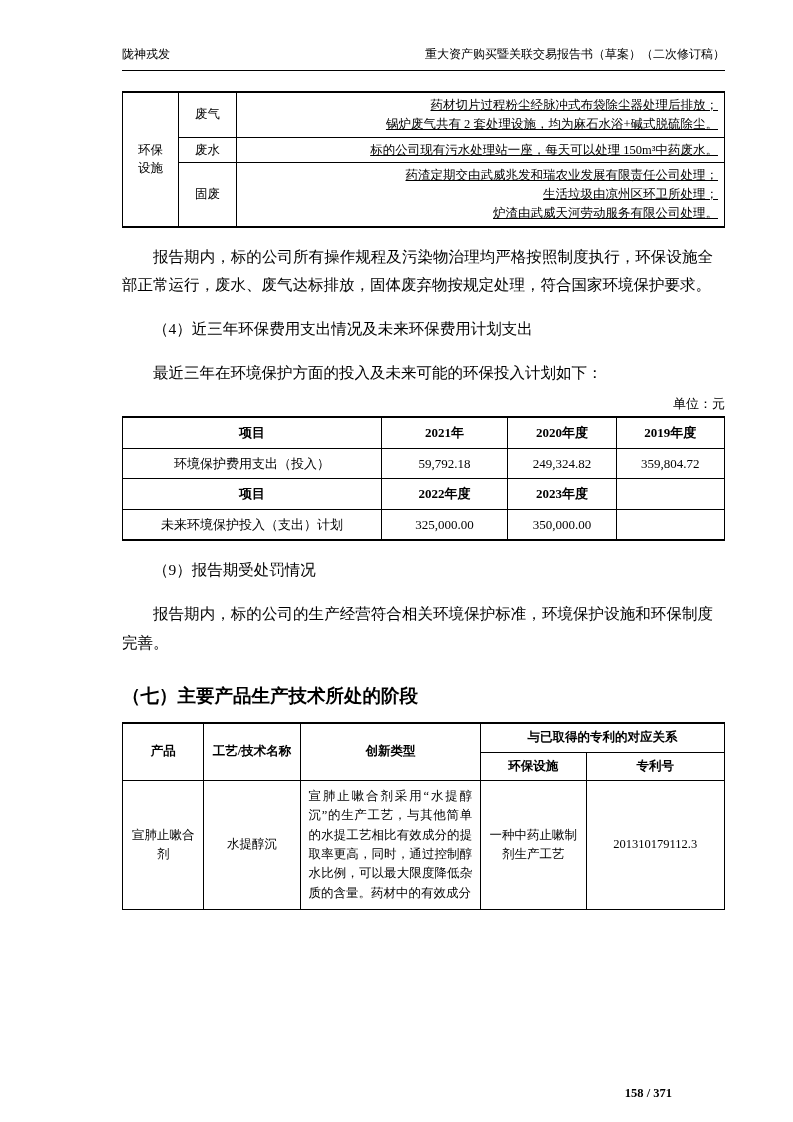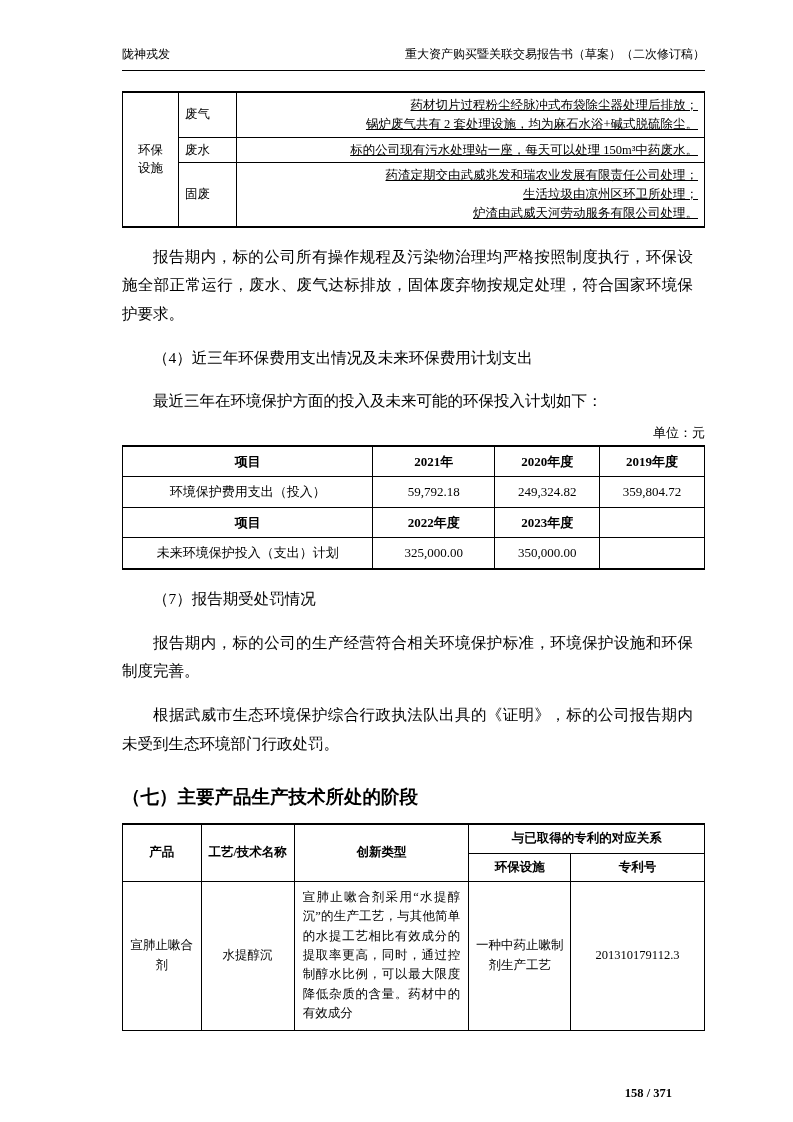--- a/index.html
+++ b/index.html
@@ -1,34 +1,34 @@
 <!DOCTYPE html>
 <html><head>
 <meta charset="utf-8">
 <style>
   html,body{margin:0;padding:0;}
   body{
     width:793px;height:1122px;background:#ffffff;color:#000;
     font-family:"Liberation Serif","DejaVu Serif",serif;
     position:relative;overflow:hidden;
   }
-  .page{position:absolute;inset:0;padding:46px 88px 0 122px;}
+  .page{position:absolute;inset:0;padding:46px 68px 0 122px;}
 
   .header{
     display:flex;justify-content:space-between;align-items:flex-end;
     font-size:12px;padding-bottom:7px;border-bottom:1.5px solid #000;
   }
 
   table{border-collapse:collapse;width:100%;}
   td{vertical-align:middle;}
 
   .env{margin-top:20px;font-size:12.5px;border-top:2px solid #000;border-bottom:2px solid #000;}
   .env td{border:1px solid #000;padding:3px 6px;line-height:1.5;}
   .env td.lbl{text-align:center;padding:3px 12px;}
-  .env td.typ{text-align:left;}
+  .env td.typ{text-align:center;}
   .env td.cnt{white-space:pre-line;text-align:right;text-decoration:underline;}
 
   .body{font-size:15.5px;line-height:1.85;text-align:justify;text-indent:2em;margin:15px 12px 0 0;}
 
   .unit{font-size:13px;text-align:right;margin:8px 0 3px 0;}
 
   .cost{font-size:13px;border-top:2.5px solid #000;border-bottom:2.5px solid #000;}
   .cost td{border:1px solid #000;text-align:center;padding:5px 4px;line-height:1.5;}
   .cost tr.head td{font-weight:bold;}
 
@@ -119,25 +119,24 @@
     </tr>
     <tr>
       <td>未来环境保护投入（支出）计划</td>
       <td>325,000.00</td>
       <td>350,000.00</td>
       <td></td>
     </tr>
   </tbody>
     </table>
 
-  <p class="body">（7）报告期受处罚情况</p>
+  <p class="body">（9）报告期受处罚情况</p>
 
   <p class="body">报告期内，标的公司的生产经营符合相关环境保护标准，环境保护设施和环保制度完善。</p>
 
-  <p class="body">根据武威市生态环境保护综合行政执法队出具的《证明》，标的公司报告期内未受到生态环境部门行政处罚。</p>
 
   <h2 class="sec">（七）主要产品生产技术所处的阶段</h2>
 
 
   <table class="product">
     <colgroup>
       <col style="width:13.5%">
         <col style="width:16%">
         <col style="width:30%">
         <col style="width:17.5%">

